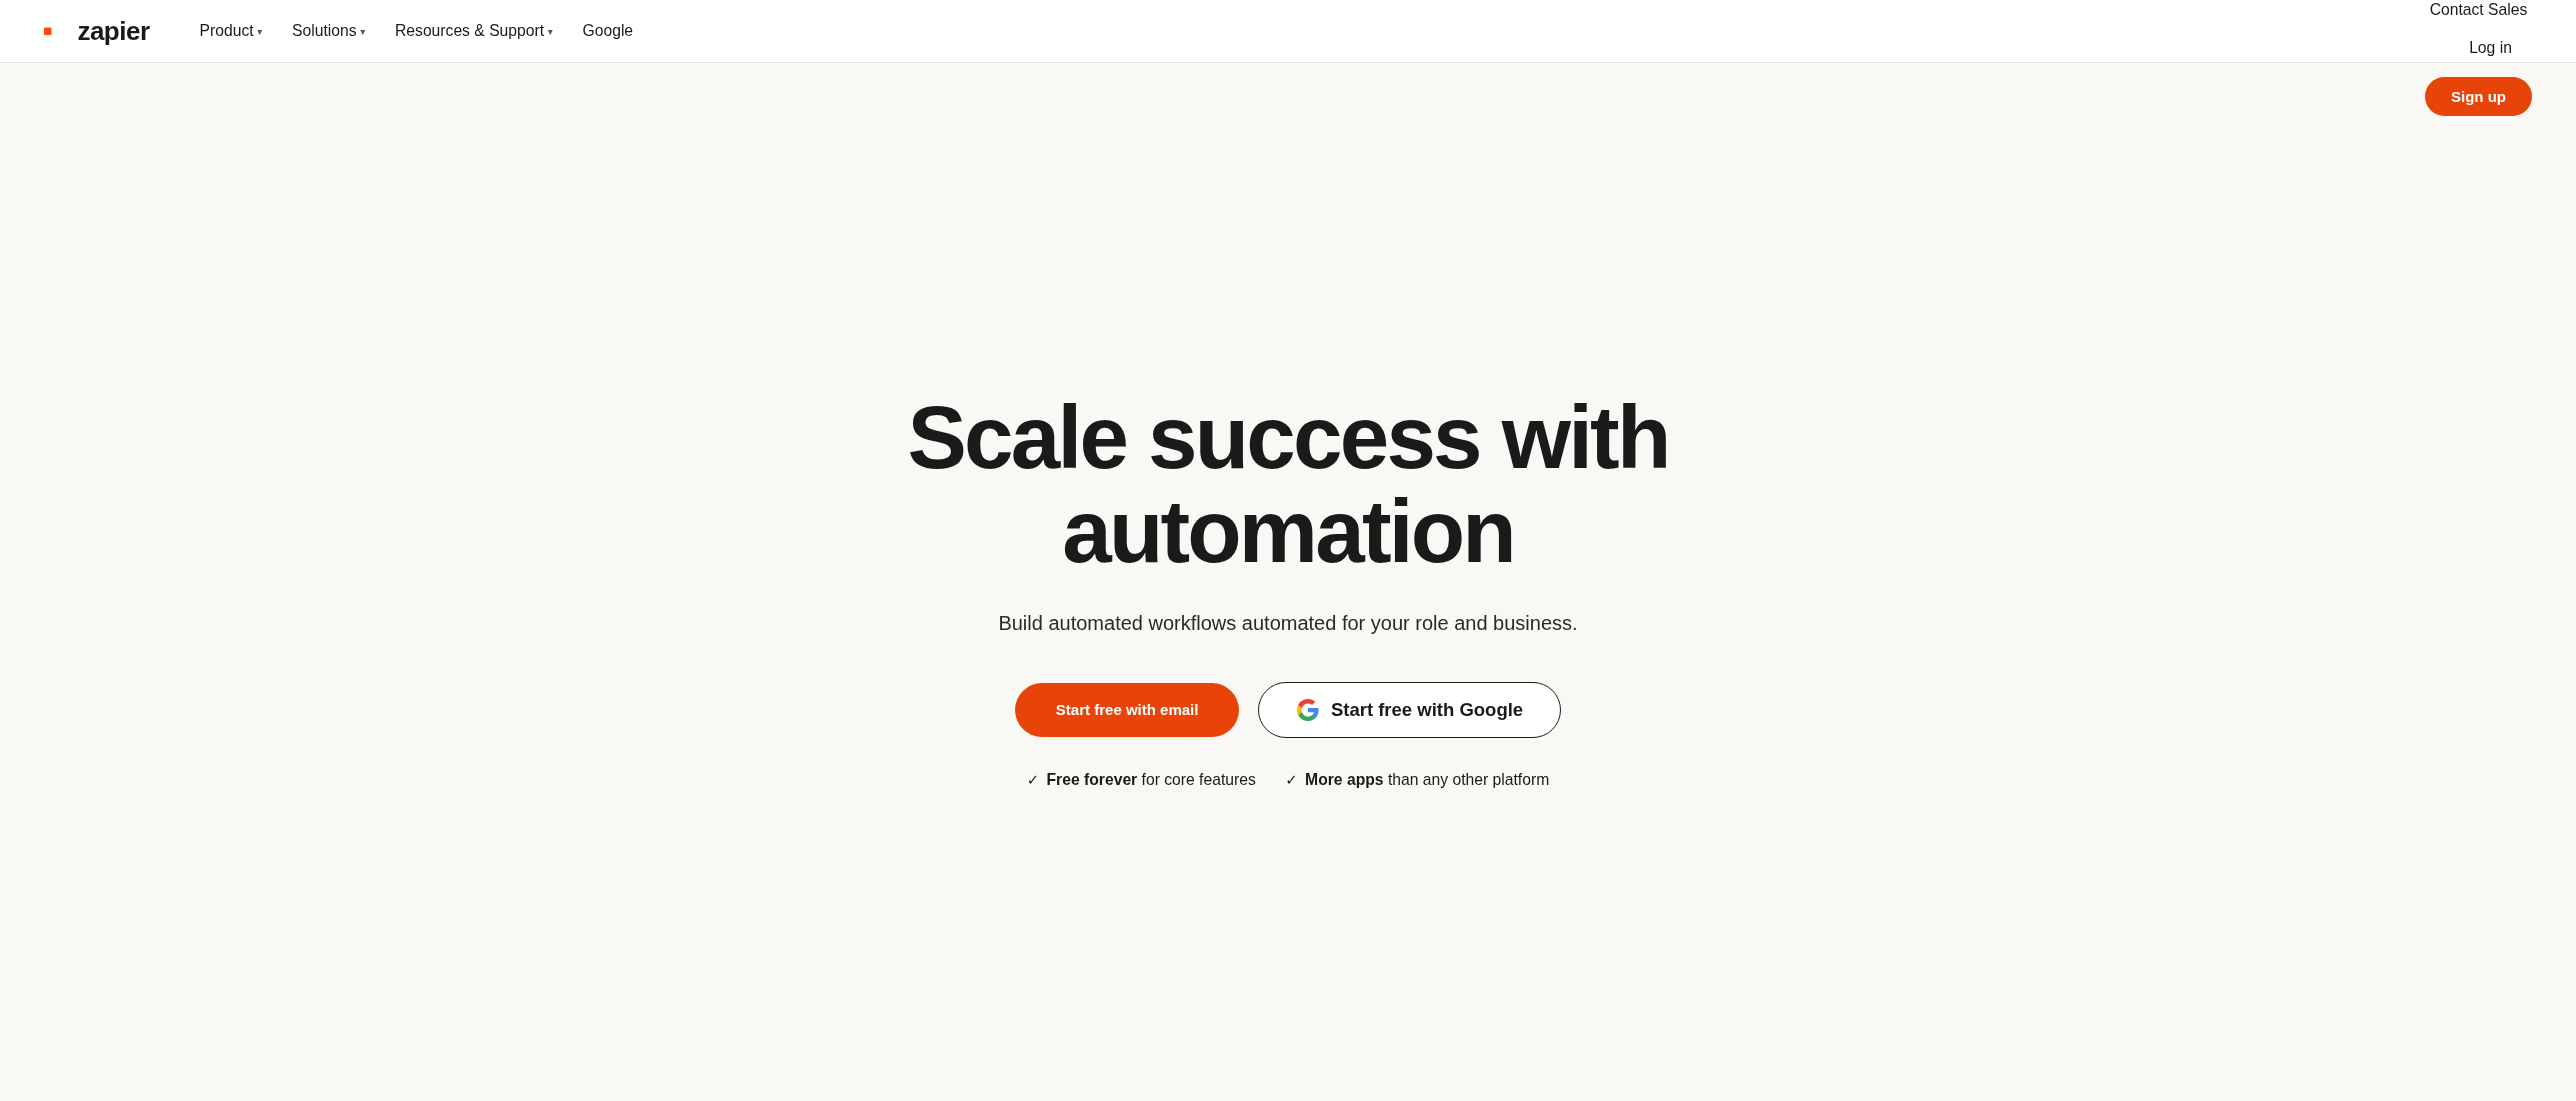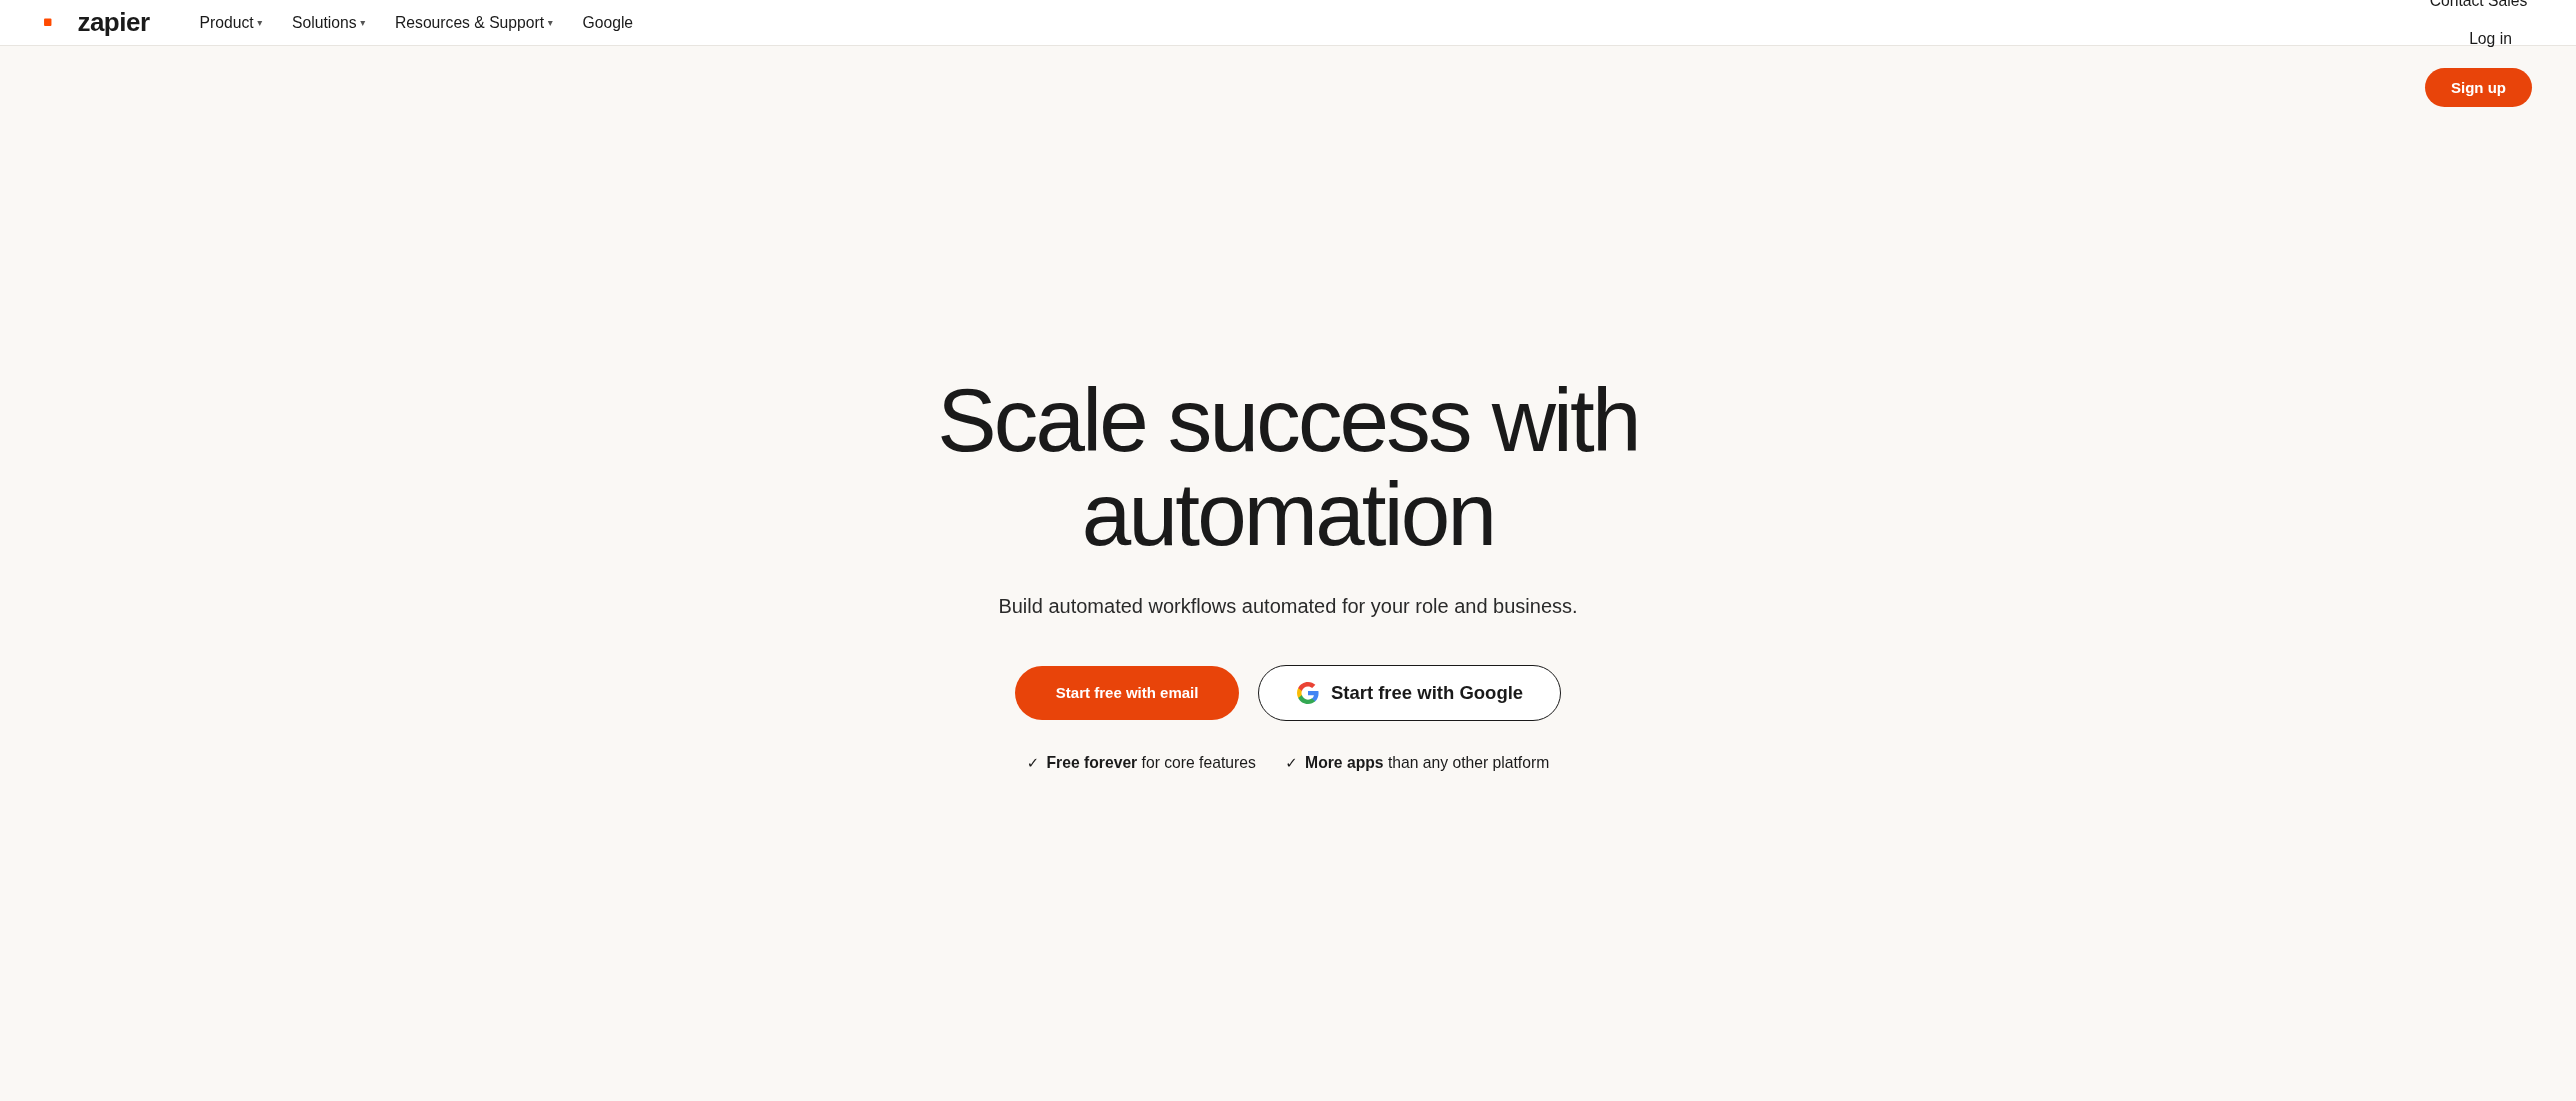--- a/index.html
+++ b/index.html
@@ -14,21 +14,21 @@
       min-height: 100vh;
       overflow-x: hidden;
     }
 
     
     .navbar {
       display: flex;
       align-items: center;
       justify-content: space-between;
       padding: 0 44px;
-      height: 46px;
+      height: 63px;
       background-color: #fff;
       border-bottom: 0.9px solid #e8e5e0;
       position: sticky;
       top: 0;
       z-index: 100;
     }
 
     .navbar-left {
       display: flex;
       align-items: center;
@@ -138,21 +138,21 @@
       align-items: center;
       justify-content: center;
       text-align: center;
       padding: 74px 44px 55px;
       background-color: #faf8f5;
       min-height: calc(100vh - 66px);
     }
 
     .hero-title {
       font-size: 89px;
-      font-weight: 400;
+      font-weight: 700;
       color: #1a1a1a;
       line-height: 1.05;
       letter-spacing: -2.8px;
       max-width: 830px;
       margin-bottom: 29.5px;
     }
 
     .hero-subtitle {
       font-size: 20px;
       font-weight: 400;

